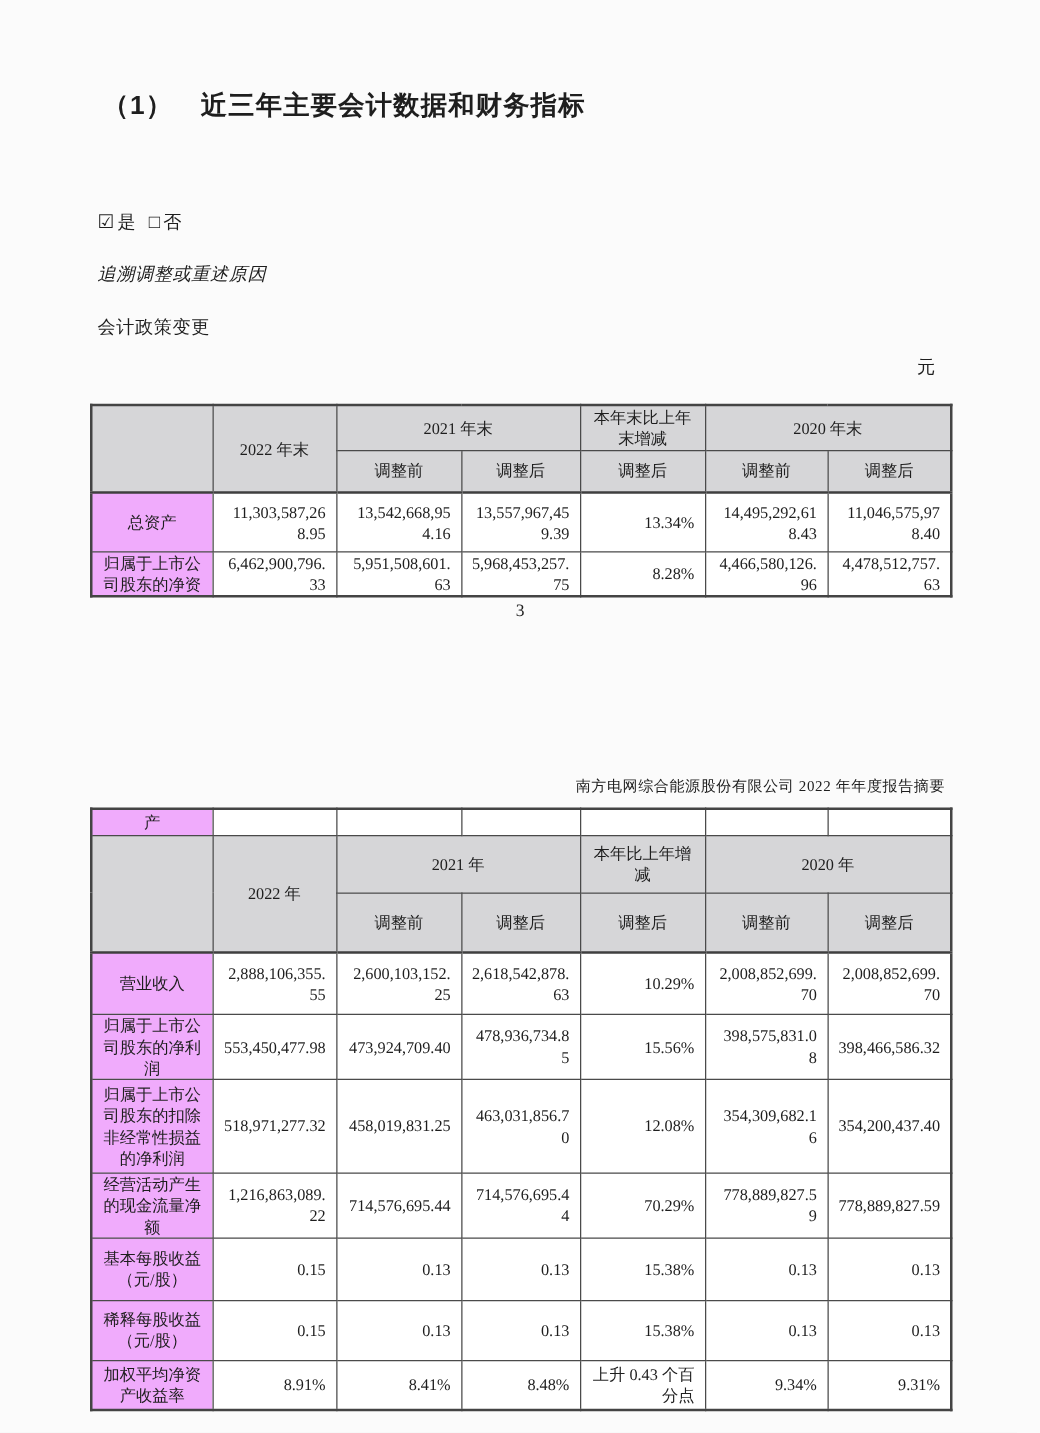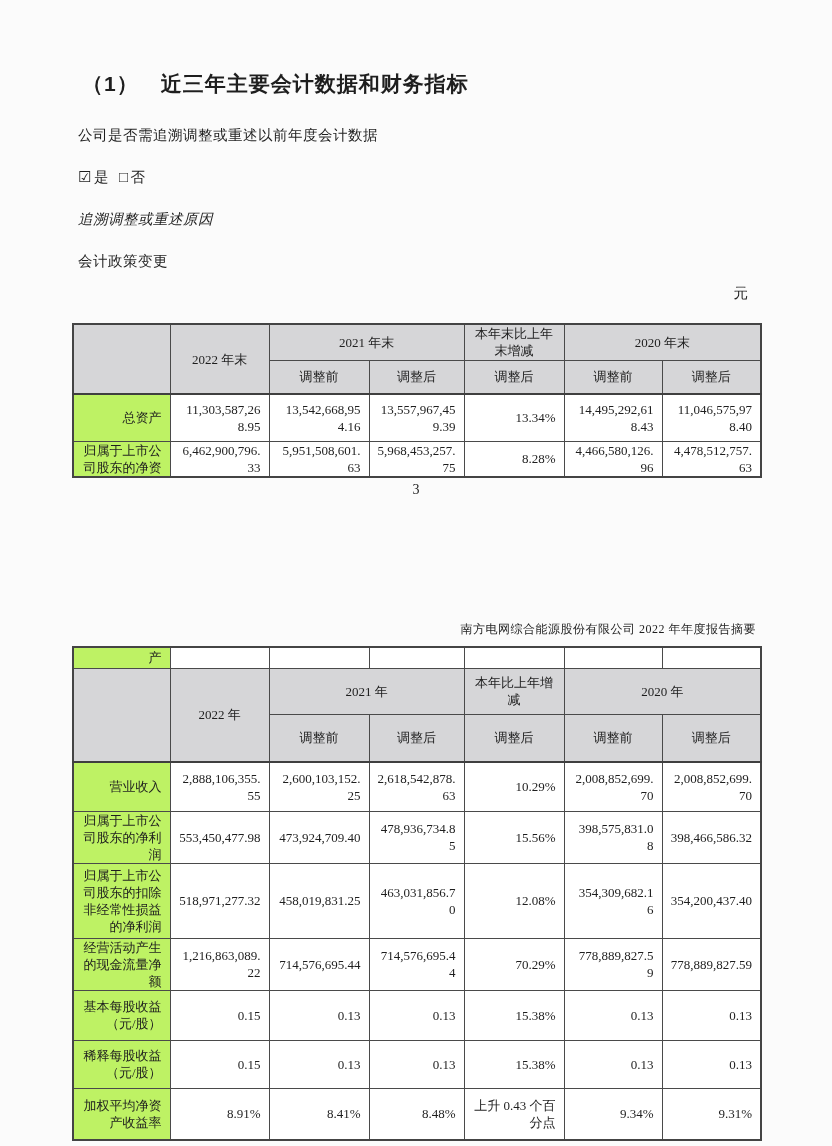--- a/index.html
+++ b/index.html
@@ -42,33 +42,32 @@
   }
   .t1{top:323px;}
   .t2{top:646px;}
   table.fin td{
     border:1px solid #4a4a4a;
     padding:0 8px;
     vertical-align:middle;
     line-height:17px;
   }
   td.hd{background:#d6d6d8;text-align:center;}
-  td.lbl{background:#bef264;text-align:right;}
+  td.lbl{background:#f0abfc;text-align:center;}
   td.num{background:#ffffff;text-align:right;word-break:break-all;}
   td.blank{background:#ffffff;}
   tr.thicktop td{border-top:2px solid #3f3f3f;}
 </style>
 </head>
 <body>
 
 <div class="page">
 
   <div class="abs h2">（1）　近三年主要会计数据和财务指标</div>
 
-  <div class="abs para q">公司是否需追溯调整或重述以前年度会计数据</div>
 
   <div class="abs para checks">
     <span><span class="cb">☑</span><span>是</span></span><span class="gap"></span><span><span class="cb">□</span><span>否</span></span>
   </div>
 
   <div class="abs para rtitle">追溯调整或重述原因</div>
   <div class="abs para rvalue">会计政策变更</div>
 
   <div class="abs unit">元</div>
 
@@ -203,21 +202,21 @@
     </tr>
     <tr style="height:48px">
       <td class="lbl">稀释每股收益（元/股）</td>
       <td class="num">0.15</td>
       <td class="num">0.13</td>
       <td class="num">0.13</td>
       <td class="num">15.38%</td>
       <td class="num">0.13</td>
       <td class="num">0.13</td>
     </tr>
-    <tr style="height:52px">
+    <tr style="height:40px">
       <td class="lbl">加权平均净资产收益率</td>
       <td class="num">8.91%</td>
       <td class="num">8.41%</td>
       <td class="num">8.48%</td>
       <td class="num">上升 0.43 个百分点</td>
       <td class="num">9.34%</td>
       <td class="num">9.31%</td>
     </tr>
   </tbody>
     </table>

